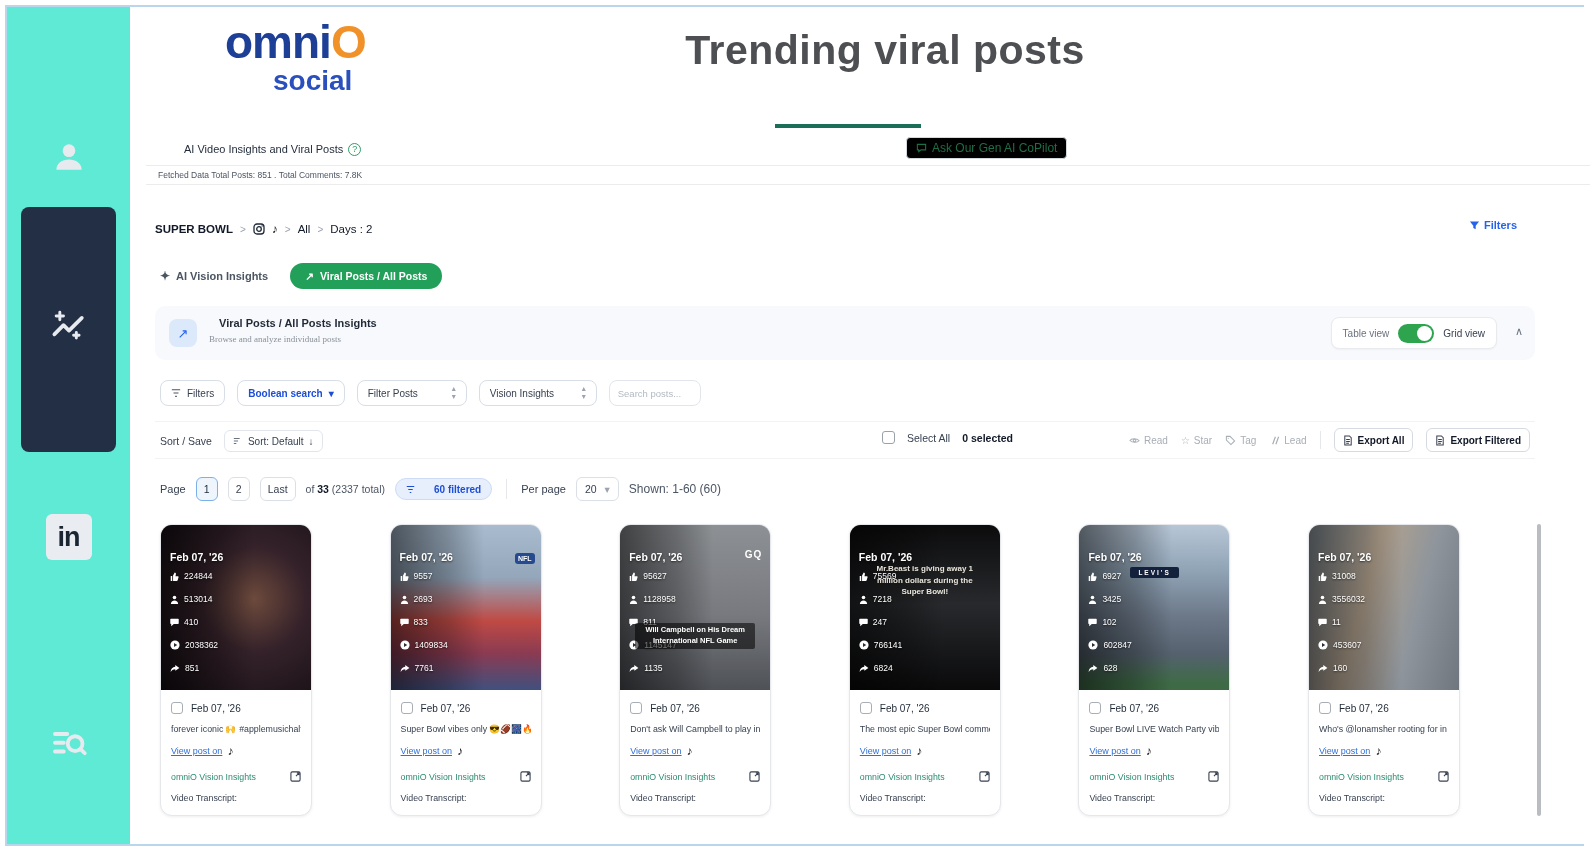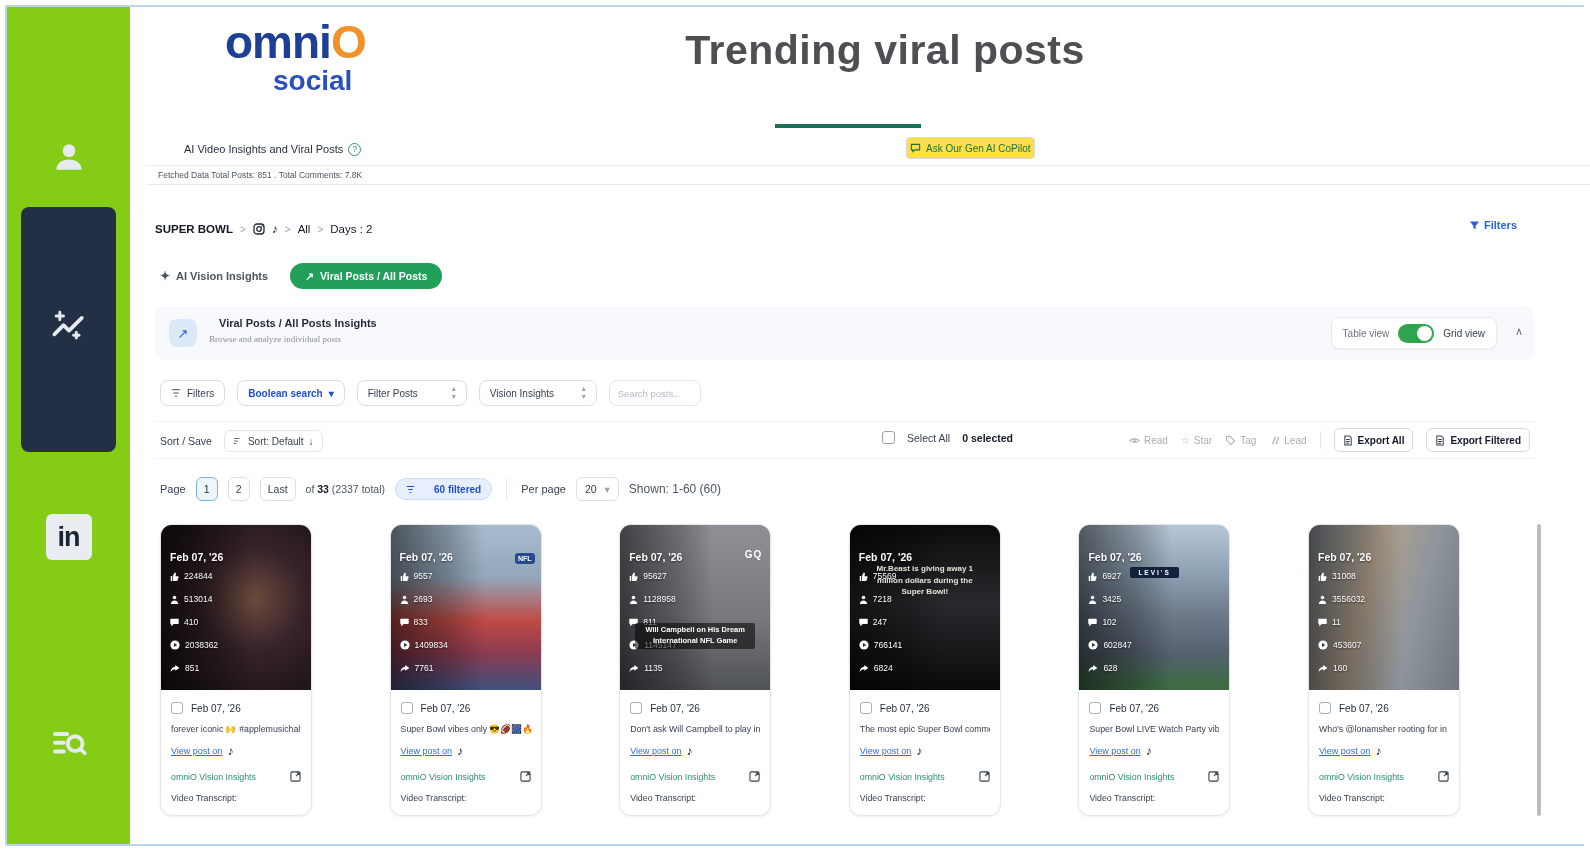--- a/index.html
+++ b/index.html
@@ -1,21 +1,21 @@
 <!DOCTYPE html>
 <html><head>
 <meta charset="utf-8">
 <style>
   * { margin:0; padding:0; box-sizing:border-box; }
   html,body { width:1590px; height:866px; background:#fff; font-family:"Liberation Sans", sans-serif; overflow:hidden; }
   .screen { position:relative; width:1590px; height:866px; background:#fff; }
   .frame { position:absolute; left:5px; top:5px; width:1579px; height:841px; border:2px solid #b9d6ea; }
 
   
-  .sidebar { position:absolute; left:7px; top:7px; width:123px; height:837px; background:#84cc16; }
+  .sidebar { position:absolute; left:7px; top:7px; width:123px; height:837px; background:#5eead4; }
   .side-icon { position:absolute; left:0; width:123px; display:flex; justify-content:center; align-items:center; cursor:pointer; }
   .side-sel { position:absolute; left:14px; top:200px; width:95px; height:245px; background:#222f45; border-radius:8px; }
   .li-badge { width:46px; height:46px; background:#e9edf2; border-radius:6px; display:flex; align-items:center; justify-content:center;
               font-weight:bold; font-size:27px; color:#1a2534; letter-spacing:-1px; }
 
   
   .main { position:absolute; left:130px; top:7px; width:1454px; height:837px; background:#fff; }
 
   .logo { position:absolute; left:95px; top:12px; width:220px; }
   .logo-line1 { font-size:46px; font-weight:800; letter-spacing:-1px; line-height:1; }
@@ -24,22 +24,22 @@
   .logo-social { font-size:28px; font-weight:800; color:#2a50bd; margin-left:48px; line-height:1; margin-top:2px; }
 
   .page-title { position:absolute; left:415px; top:20px; width:680px; text-align:center;
                 font-size:41px; font-weight:800; color:#4d4f52; letter-spacing:.5px; }
   .title-underline { position:absolute; left:645px; top:117px; width:146px; height:4px; background:#1b6e57; }
 
   .section-row { position:absolute; left:10px; top:132px; width:1434px; height:24px;margin-left:44px; }
   .section-title { font-size:11px; color:#1f2937; display:inline-flex; align-items:center; gap:5px; }
   .info-dot { display:inline-flex; width:13px; height:13px; border:1px solid #2e9e66; color:#2e9e66; border-radius:50%;
               font-size:9px; align-items:center; justify-content:center; cursor:pointer; }
-  .copilot-btn { position:absolute; left:722px; top:-2px; height:22px; padding:0 3px; border:1px solid #d4d9de; border-radius:4px;
-                 background:#fde047; display:inline-flex; align-items:center; gap:5px; font-size:10px; color:#1e6e46; cursor:pointer; }
+  .copilot-btn { position:absolute; left:722px; top:-2px; height:22px; padding:0 9px; border:1px solid #d4d9de; border-radius:4px;
+                 background:#000000; display:inline-flex; align-items:center; gap:5px; font-size:12px; color:#1e6e46; cursor:pointer; }
 
   .fetched-row { position:absolute; left:16px; top:158px; width:1454px; height:20px; border-top:1px solid #ececec; border-bottom:1px solid #ececec;
                  display:flex; align-items:center; padding-left:12px; font-size:8.5px; color:#4b5563; }
 
   .crumb-row { position:absolute; left:25px; top:212px; width:1404px; height:20px; display:flex; align-items:center; gap:7px;
                font-size:11.5px; color:#111827; }
   .crumb-sep { color:#9ca3af; font-size:10px; }
   .crumb-link { cursor:pointer; font-weight:600; }
   .crumb-plain { cursor:pointer; }
   .filters-link { position:absolute; right:42px; top:0; display:flex; align-items:center; gap:4px; color:#2563eb;

